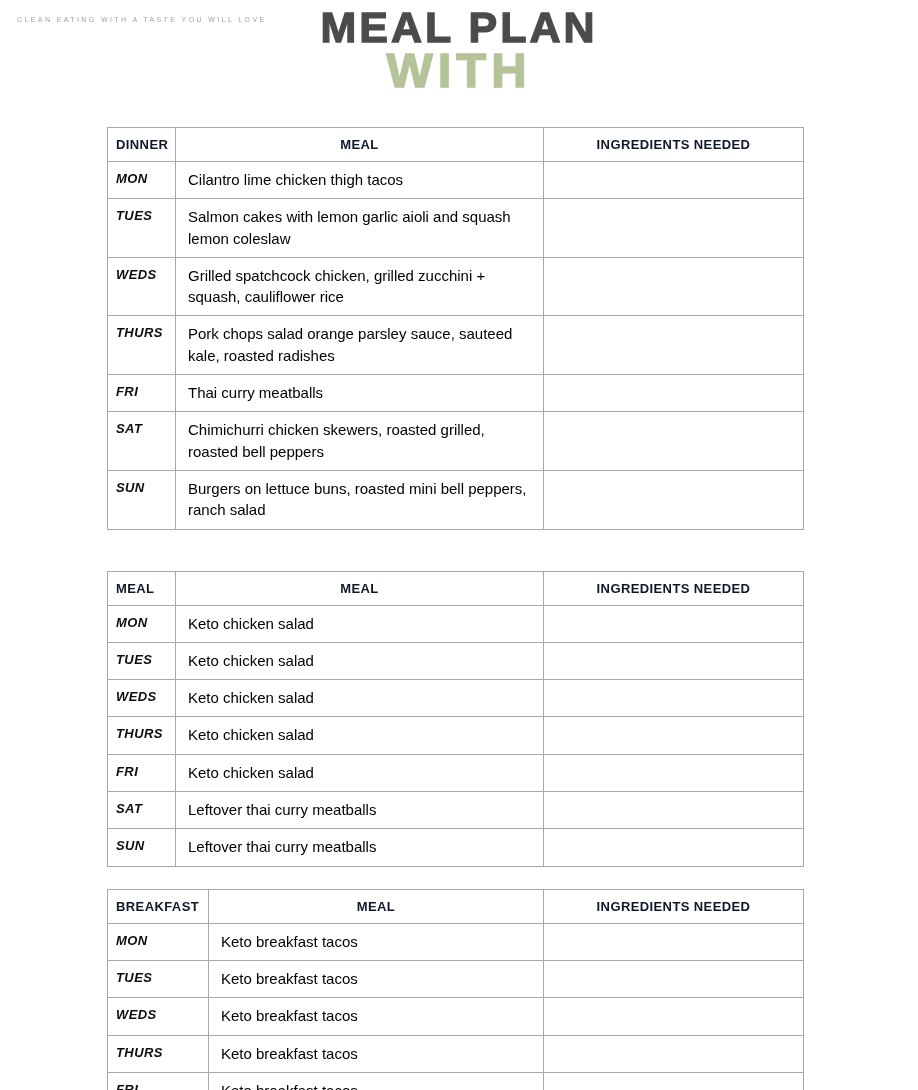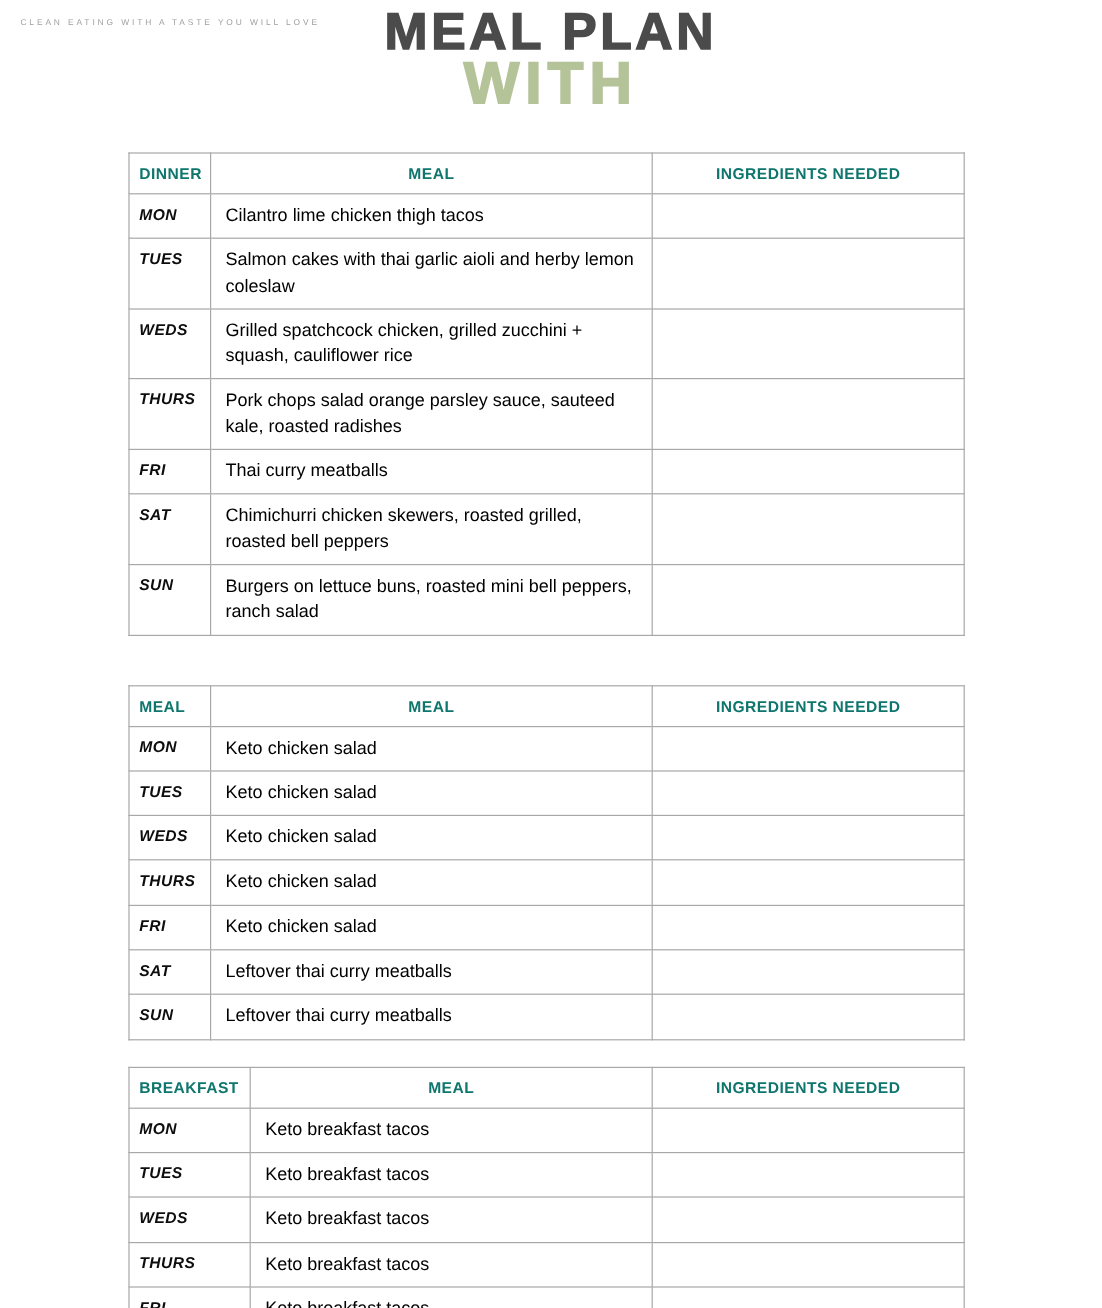--- a/index.html
+++ b/index.html
@@ -42,21 +42,21 @@
     background:#fff;
   }
   .meal-table td, .meal-table th { border:1px solid #a8a8a8; box-sizing:border-box; }
   .t-dinner, .t-lunch { }
   .t-dinner col.c-day, .t-lunch col.c-day { width:68px; }
   .t-dinner col.c-meal, .t-lunch col.c-meal { width:368px; }
   .t-breakfast col.c-day { width:101px; }
   .t-breakfast col.c-meal { width:335px; }
 
   .meal-table th {
-    font-size:13px; font-weight:bold; color:#0f766e; letter-spacing:0.4px;
+    font-size:13px; font-weight:bold; color:#0f172a; letter-spacing:0.4px;
     padding:9px 8px; text-align:center;
   }
   .meal-table th.th-cat { text-align:left; padding-left:8px; }
 
   .meal-table td { vertical-align:top; }
   .meal-table td.cell-day {
     font-size:13px; font-weight:bold; color:#0d0d0d; letter-spacing:0.4px;
     padding:9px 4px 8px 8px;
     font-style:italic;
   }
@@ -98,21 +98,21 @@
       </tr>
     </thead>
     <tbody>
         <tr>
           <td class="cell-day">MON</td>
           <td class="cell-meal">Cilantro lime chicken thigh tacos</td>
           <td class="cell-ing"></td>
         </tr>
         <tr>
           <td class="cell-day">TUES</td>
-          <td class="cell-meal">Salmon cakes with thai garlic aioli and herby lemon coleslaw</td>
+          <td class="cell-meal">Salmon cakes with lemon garlic aioli and squash lemon coleslaw</td>
           <td class="cell-ing"></td>
         </tr>
         <tr>
           <td class="cell-day">WEDS</td>
           <td class="cell-meal">Grilled spatchcock chicken, grilled zucchini + squash, cauliflower rice</td>
           <td class="cell-ing"></td>
         </tr>
         <tr>
           <td class="cell-day">THURS</td>
           <td class="cell-meal">Pork chops salad orange parsley sauce, sauteed kale, roasted radishes</td>

